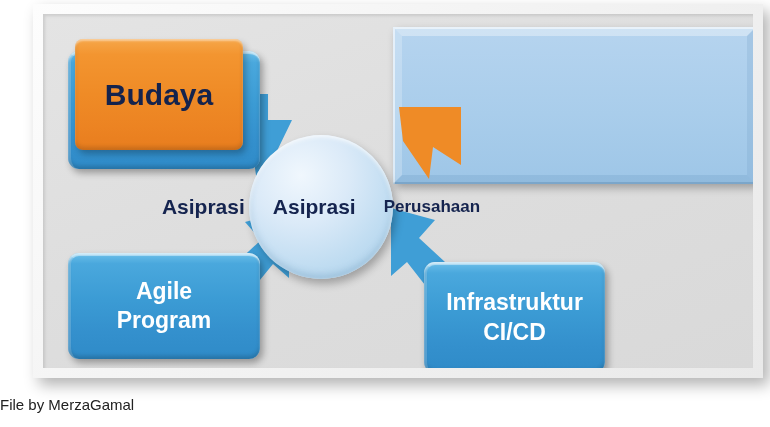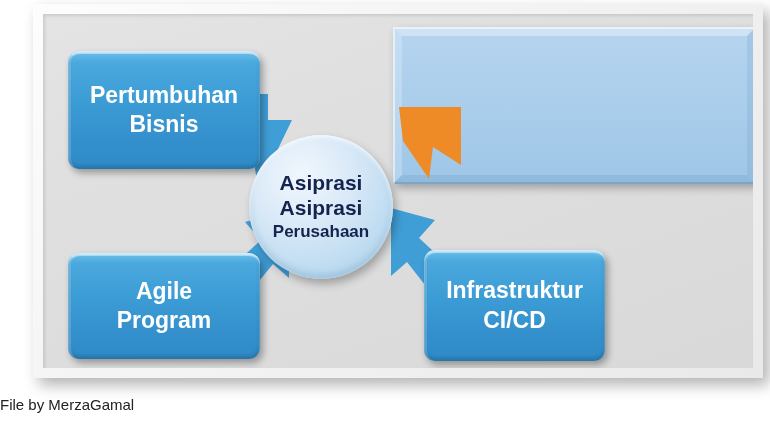--- a/index.html
+++ b/index.html
@@ -86,21 +86,21 @@
     left: 25px; top: 37px;
     width: 192px; height: 118px;
     font-size: 23px;
   }
   #box-agile {
     left: 25px; top: 239px;
     width: 192px; height: 106px;
     font-size: 23px;
   }
   #box-infrastruktur {
-    left: 381px; top: 236px;
+    left: 381px; top: 248px;
     width: 181px; height: 111px;
     font-size: 23px;
   }
 
   
   .arrow {
     position: absolute;
     z-index: 2;
   }
   .arrow svg { display: block; overflow: visible; }
@@ -114,26 +114,27 @@
     background: radial-gradient(circle at 36% 28%,
         #f0f7fd 0%,
         #dbeaf8 35%,
         #bfdcf1 68%,
         #a9cfe9 100%);
     box-shadow:
       inset 0 2px 4px rgba(255,255,255,0.85),
       inset 0 -4px 7px rgba(80,130,170,0.28),
       3px 5px 9px rgba(0,0,0,0.28);
     display: flex;
-    flex-direction: column;
+    flex-direction: row;
     align-items: center;
     justify-content: center;
     text-align: center;
     color: #15244f;
     z-index: 5;
+    gap: 28px;
   }
   #center-circle .c-line1,
   #center-circle .c-line2 {
     font-size: 21px;
     font-weight: bold;
     line-height: 1.18;
   }
   #center-circle .c-line3 {
     font-size: 17px;
     font-weight: bold;
@@ -219,20 +220,23 @@
         <div class="panel-bevel"></div>
 
       </div>
 
       <div id="budaya-tail">
         <svg width="80" height="72" viewBox="0 0 80 72">
           <polygon points="0,0 62,0 62,58 34,40 30,72 4,34" fill="#ef8b26"></polygon>
         </svg>
       </div>
 
+      <div id="budaya-callout">
+        <span class="label">Budaya</span>
+      </div>
 
       <div class="arrow" style="left:185px; top:80px;">
         <svg width="74" height="96" viewBox="0 0 74 96">
           <polygon points="0,0 40,0 40,26 64,26 30,96 24,52 0,52" fill="#3f9ed6"></polygon>
         </svg>
       </div>
 
       <div class="arrow" style="left:158px; top:196px;">
         <svg width="92" height="98" viewBox="0 0 92 98">
           <polygon points="88,0 44,12 60,30 8,78 0,98 36,98 72,54 88,68" fill="#3f9ed6"></polygon>

